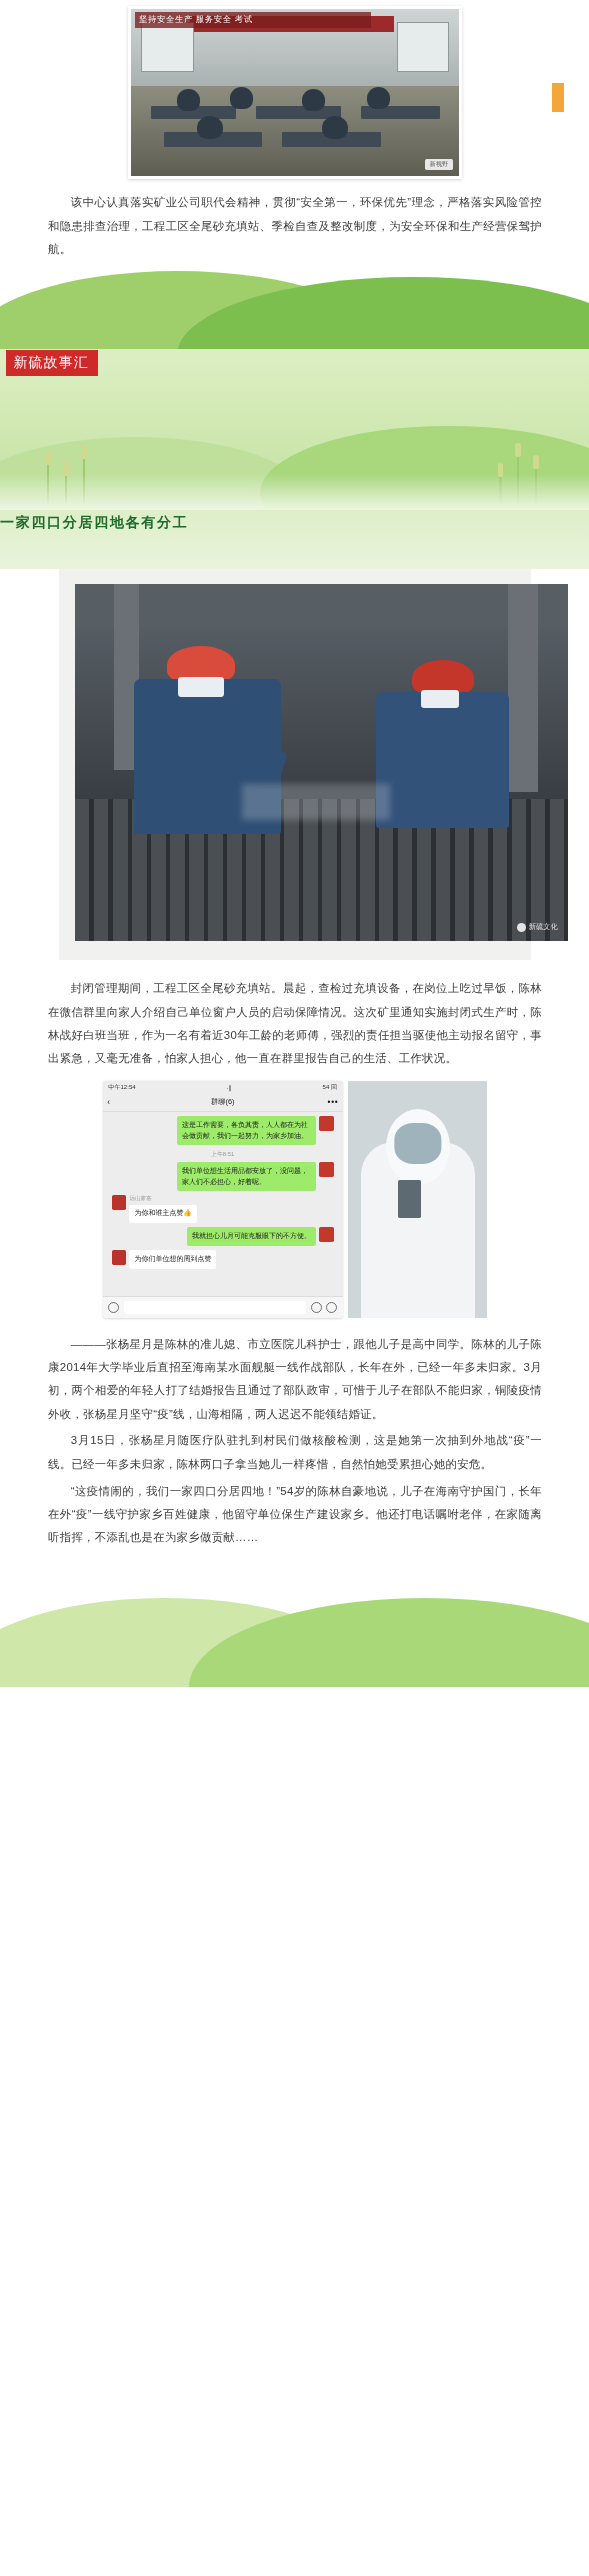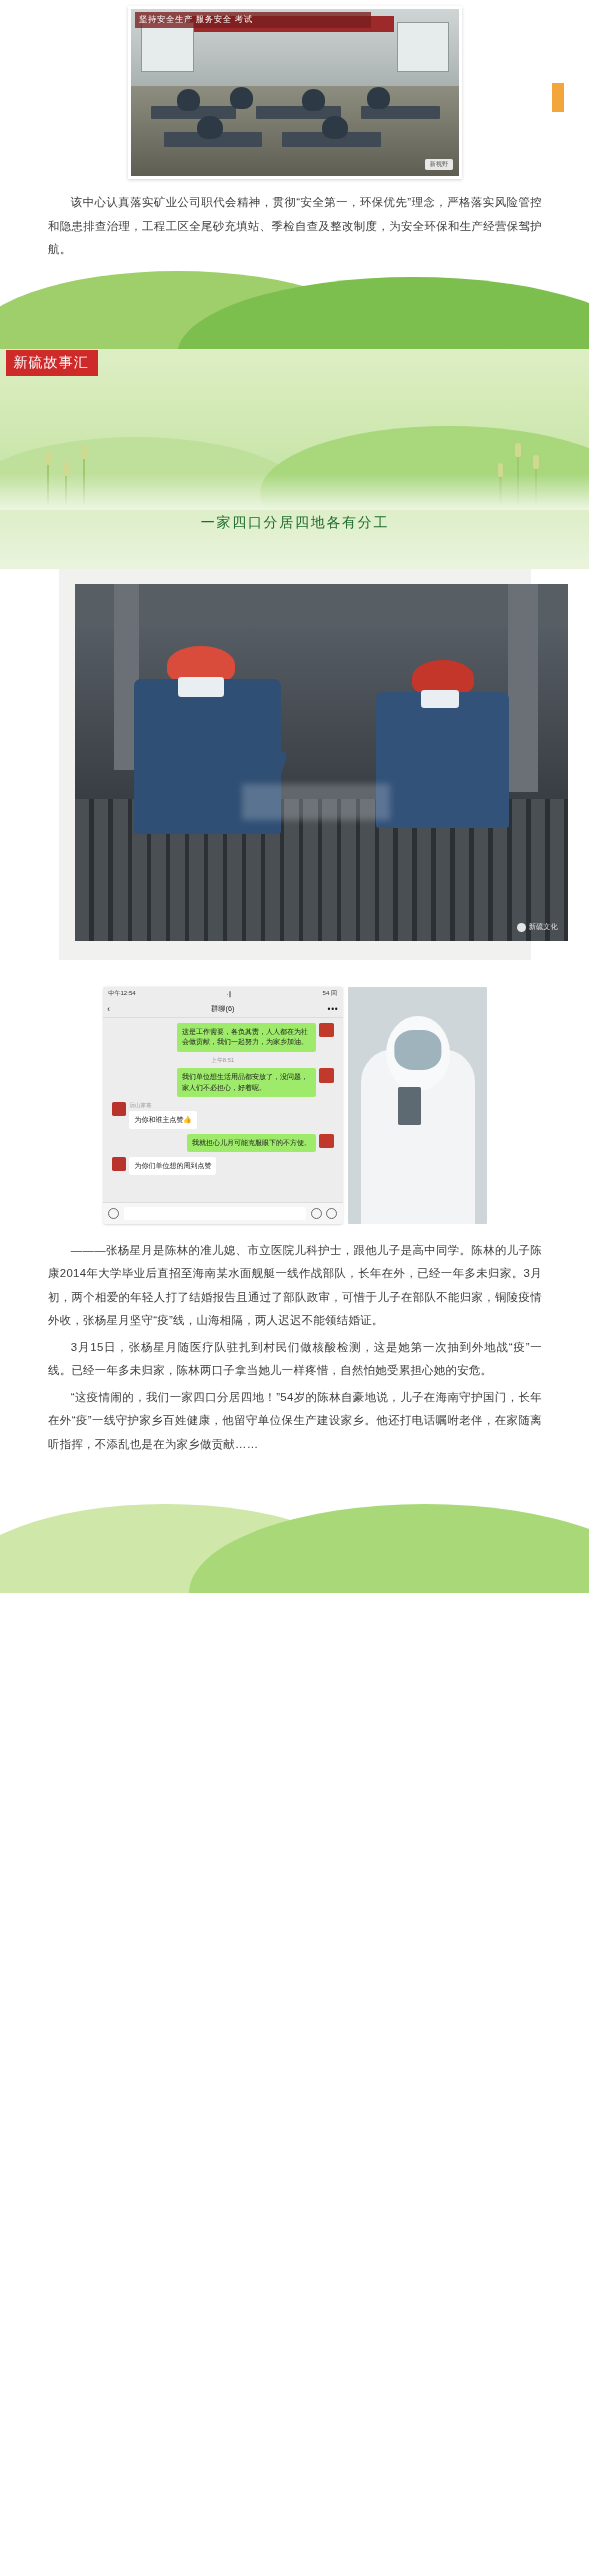--- a/index.html
+++ b/index.html
@@ -136,24 +136,23 @@
     position:absolute; bottom:-50px; border-radius:50%;
   }
   .reed {
     position:absolute; width:2.2px; background:#9ec96f; bottom:5.6px; border-radius:1.1px;
   }
   .reed::after{
     content:""; position:absolute; top:-10px; left:-1.7px;
     width:5.6px; height:13.4px; background:#cfd98f; border-radius:2.8px;
   }
   .sec-title {
-    text-align: center;
     color: #1f6b2a;
     font-size: 14px;
-    font-weight: normal;
+    font-weight: bold;
     letter-spacing: 1.7px;
     padding: 4.5px 0 14.5px 0;
   }
 
   
   .big-photo-wrap {
     width: 472px;
     margin: 0 auto;
     background: #f1f1ef;
     padding: 15.6px 15.6px 19px 15.6px;
@@ -364,20 +363,21 @@
       <div style="position:absolute;left:34%;top:56%;width:30%;height:10%;background:rgba(220,225,230,.25);filter:blur(3.3px);"></div>
 
       <div class="wm">
         <span class="dot"></span>
         <span>新硫文化</span>
       </div>
     </div>
   </div>
 
   <div class="body-pad" style="padding-top:16.7px;">
+    <p class="para">封闭管理期间，工程工区全尾砂充填站。晨起，查检过充填设备，在岗位上吃过早饭，陈林在微信群里向家人介绍自己单位窗户人员的启动保障情况。这次矿里通知实施封闭式生产时，陈林战好白班当班，作为一名有着近30年工龄的老师傅，强烈的责任担当驱使他主动报名留守，事出紧急，又毫无准备，怕家人担心，他一直在群里报告自己的生活、工作状况。</p>
   </div>
 
   <div class="chat-row">
 
     <div class="phone">
       <div class="ph-status">
         <span>中午12:54</span>
         <span>∙∥</span>
         <span>54 回</span>
       </div>

